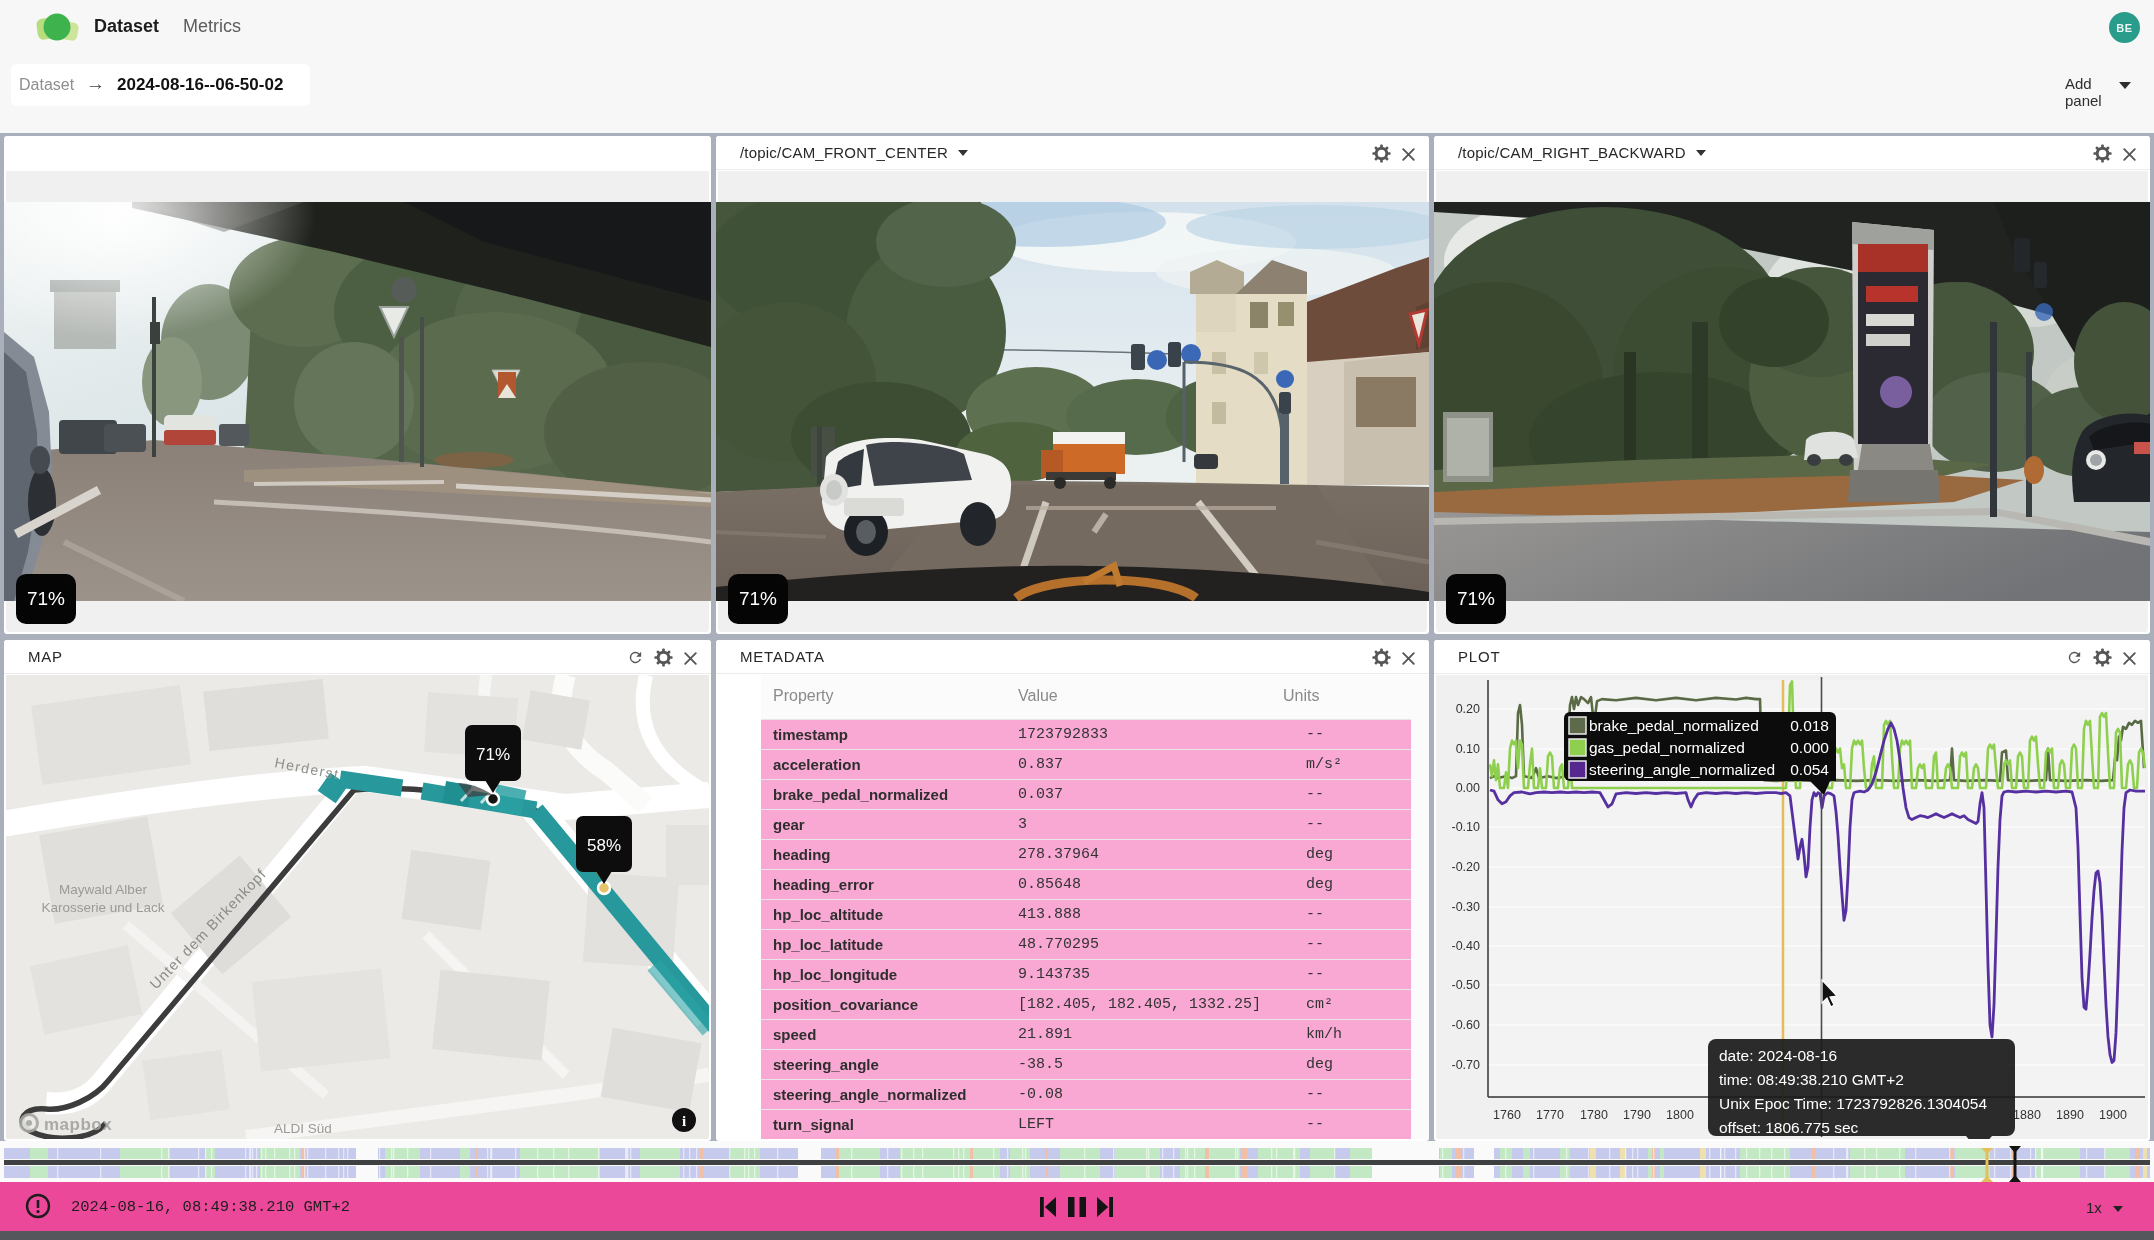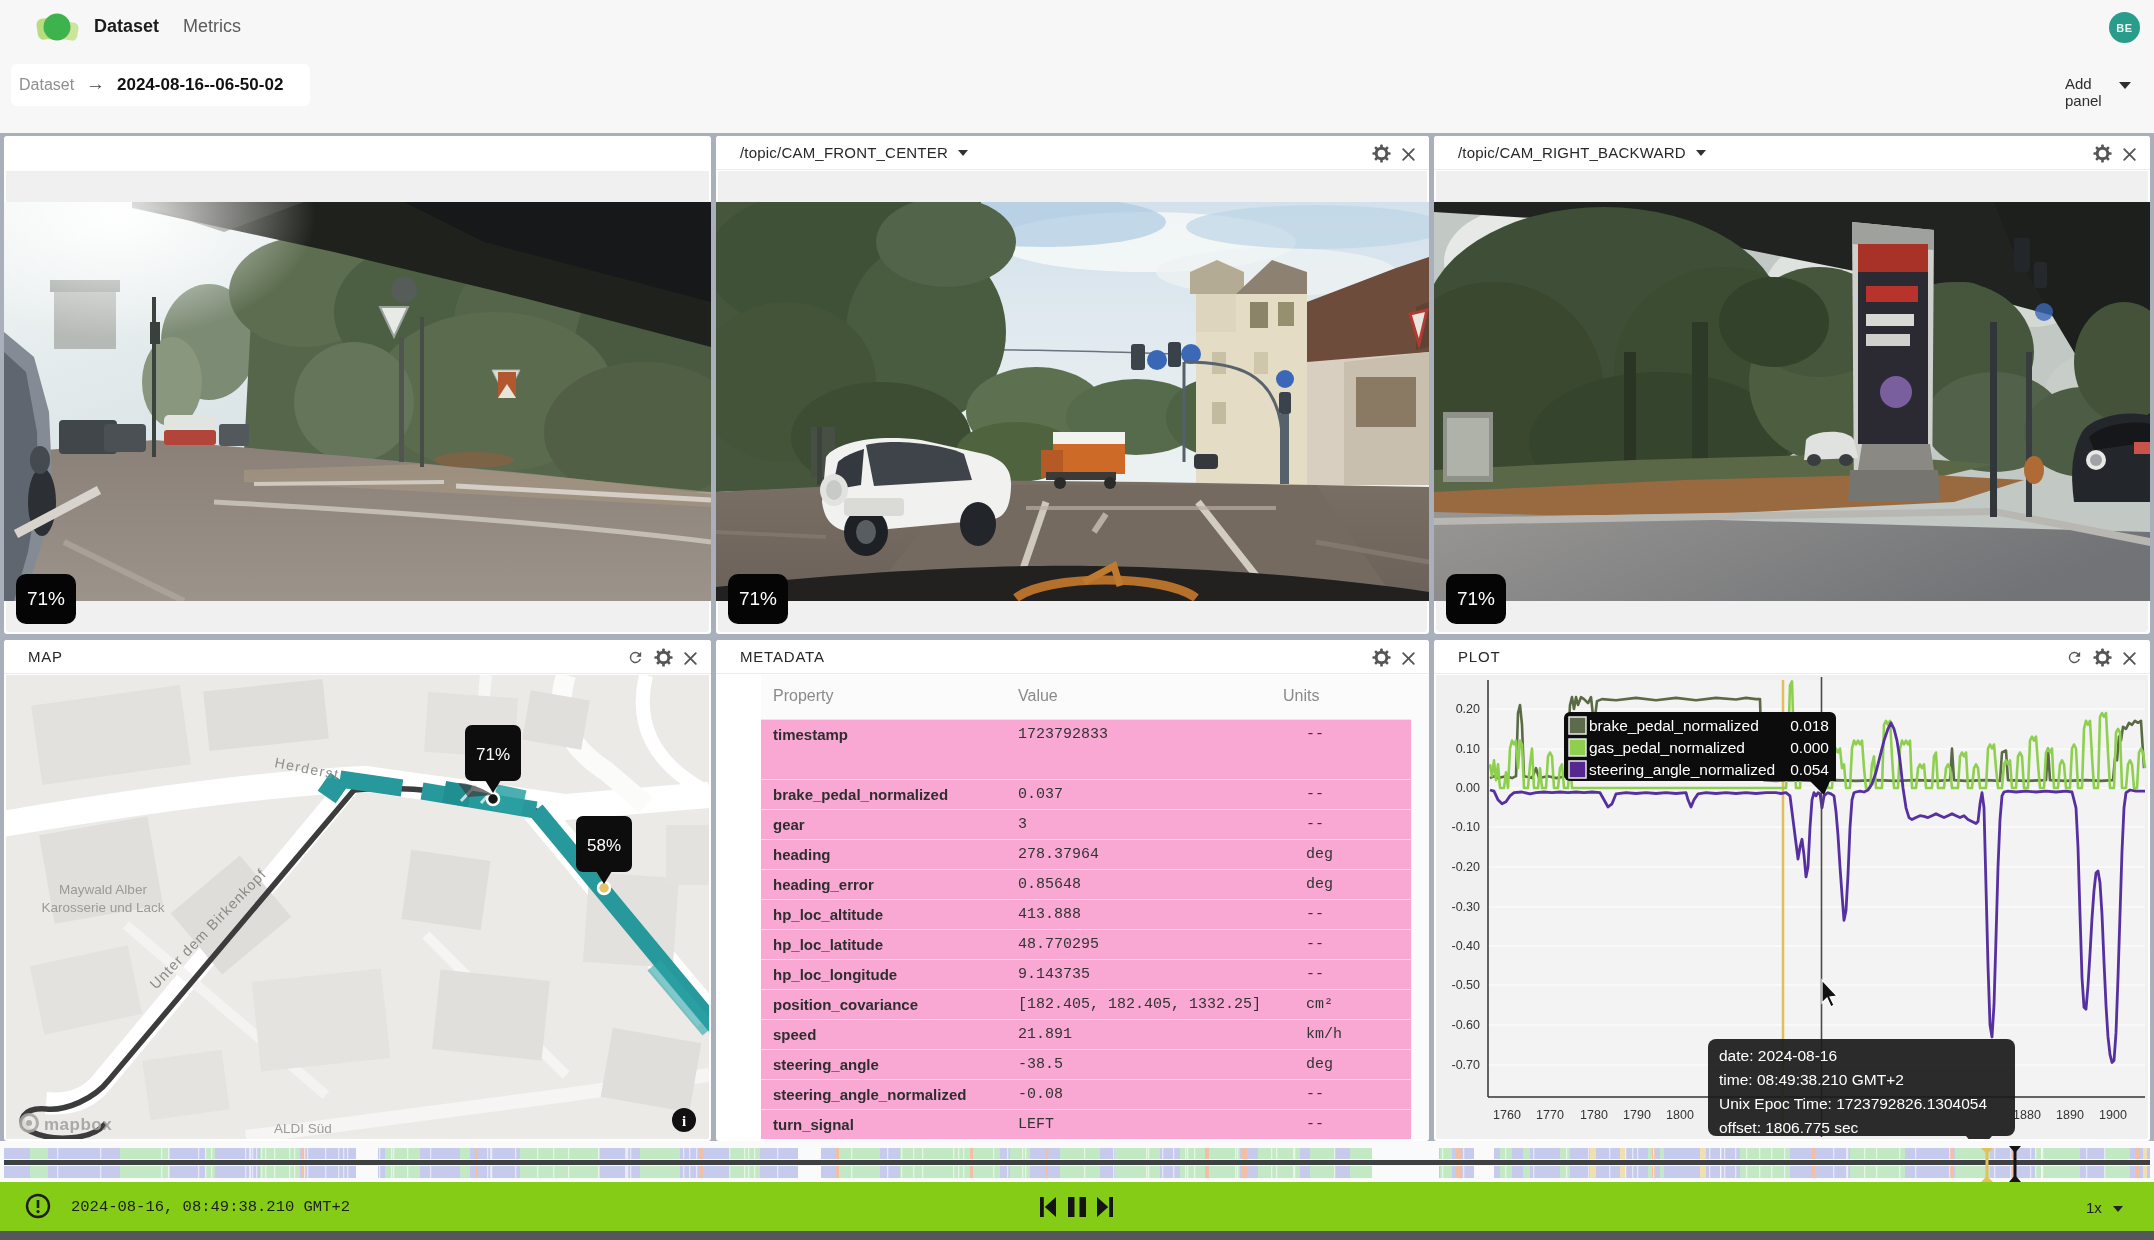--- a/index.html
+++ b/index.html
@@ -44,21 +44,21 @@
 
 #mtable { position:absolute; left:0; top:35px; right:0; bottom:2px; background:#f9a8d4;margin-left:45px; }
 #mtable .thead { position:absolute; top:0; left:0; right:14px; height:44px; background:#fbfbfb; }
 #mtable .th { position:absolute; font-size:16px; color:#8a8a8a; top:12px; }
 .mrow { position:absolute; left:0; right:14px; height:30px; border-top:1px solid #e7e7e7; }
 .mprop { position:absolute; left:12px; top:6px; font-size:15px; font-weight:bold; color:#2e2e2e;text-align:right; }
 .mval  { position:absolute; left:257px; top:6px; font-size:15px; color:#333; font-family:"Liberation Mono",monospace; }
 .munit { position:absolute; left:545px; top:6px; font-size:15px; color:#333; font-family:"Liberation Mono",monospace; }
 
 #tlzone { position:absolute; left:0; top:1141px; width:2154px; height:41px; background:#fafafa; }
-#botbar { position:absolute; left:0; top:1182px; width:2154px; height:50px; background:#84cc16;padding-left:32px; }
+#botbar { position:absolute; left:0; top:1182px; width:2154px; height:50px; background:#ec4899;padding-left:32px; }
 #stamp { position:absolute; left:71px; top:16px; font-size:15.5px; color:#1d1d1d;
   font-family:"Liberation Mono",monospace; }
 #speed { position:absolute; left:2086px; top:17px; font-size:15px; color:#222; }
 #speedCaret { position:absolute; left:2113px; top:24px; width:0; height:0;
   border-left:5px solid transparent; border-right:5px solid transparent; border-top:6px solid #222; }
 #botedge { position:absolute; left:0; top:1231px; width:2154px; height:9px; background:#54575c; }
 </style>
 </head>
 <body>
 <div id="stage">
@@ -453,20 +453,25 @@
         <div style="position:absolute;right:0;top:0;bottom:0;width:18px;background:#fbfbfb;z-index:5"></div>
         <div class="thead">
           <div class="th" style="left:12px">Property</div>
           <div class="th" style="left:257px">Value</div>
           <div class="th" style="left:522px">Units</div>
         </div>
 <div class="mrow" style="top:44px">
           <div class="mprop">timestamp</div>
           <div class="mval">1723792833</div>
           <div class="munit">--</div>
+        </div>
+<div class="mrow" style="top:74px">
+          <div class="mprop">acceleration</div>
+          <div class="mval">0.837</div>
+          <div class="munit">m/s²</div>
         </div>
 <div class="mrow" style="top:104px">
           <div class="mprop">brake_pedal_normalized</div>
           <div class="mval">0.037</div>
           <div class="munit">--</div>
         </div>
 <div class="mrow" style="top:134px">
           <div class="mprop">gear</div>
           <div class="mval">3</div>
           <div class="munit">--</div>

